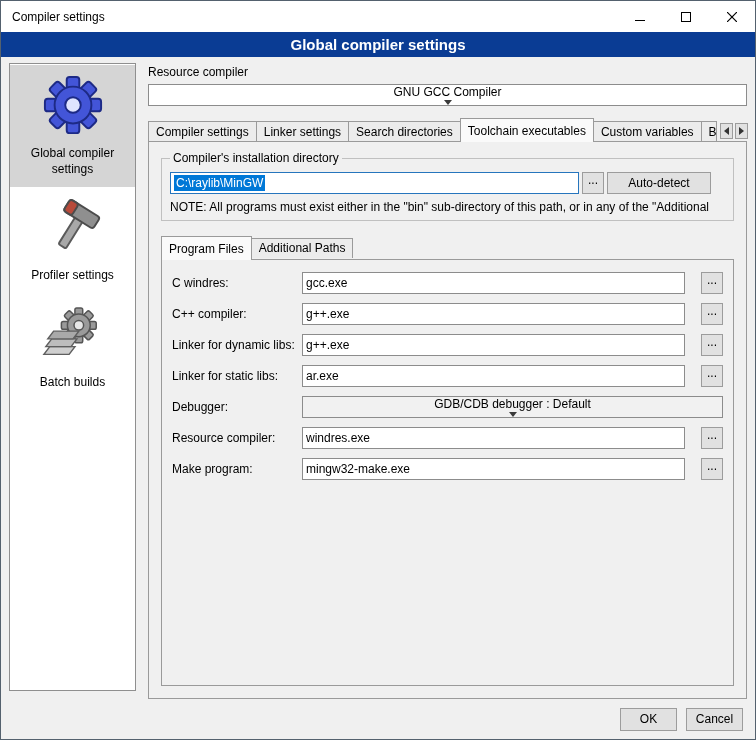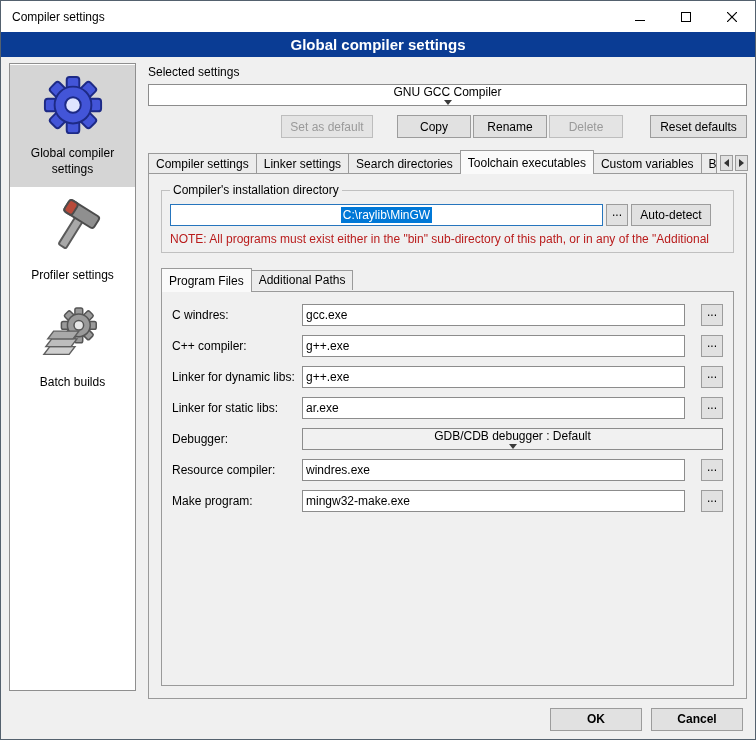--- a/index.html
+++ b/index.html
@@ -47,34 +47,34 @@
   .tabarrow { width:13px; height:16px; border:1px solid #9c9c9c; background:#e1e1e1; display:flex; align-items:center; justify-content:center; }
   .tri-left { width:0;height:0;border-top:4px solid transparent;border-bottom:4px solid transparent;border-right:5px solid #333; }
   .tri-right { width:0;height:0;border-top:4px solid transparent;border-bottom:4px solid transparent;border-left:5px solid #333; }
 
   .content { flex:1; border:1px solid #9a9a9a; background:#f0f0f0; display:flex; flex-direction:column; min-height:0; padding:8px 12px 12px; }
 
   .groupbox { border:1px solid #c0c0c0; position:relative; margin-top:8px; padding:13px 8px 5px; }
   .group-title { position:absolute; top:-8px; left:8px; background:#f0f0f0; padding:0 3px; }
   .dir-row { display:flex; gap:3px; }
   .textbox { height:22px; background:#fff; border:1px solid #8c8c8c; display:flex; align-items:center; padding:0 3px; flex:1; min-width:0; white-space:nowrap; overflow:hidden; }
-  .textbox.focus { border-color:#2675bd;justify-content:center; }
+  .textbox.focus { border-color:#2675bd; }
   .sel { background:#0078d7; color:#fff; padding:1px 2px; }
   .dots { width:22px; height:22px; line-height:8px; padding-bottom:6px; }
-  .autodetect { width:80px; height:22px; margin-right:14px; }
-  .note { color:#b91c1c; margin:6px 0 1px; white-space:nowrap; overflow:hidden; }
+  .autodetect { width:104px; height:22px; margin-right:14px; }
+  .note { color:#000000; margin:6px 0 1px; white-space:nowrap; overflow:hidden; }
 
   .subtabstrip { display:flex; align-items:center; margin-top:15px; position:relative; z-index:2; }
   .subpanel { flex:1; border:1px solid #9a9a9a; background:#f0f0f0; padding:12px 10px; display:flex; flex-direction:column; gap:9px; min-height:0; }
   .frow { display:flex; align-items:center; flex:0 0 22px; }
   .flabel { flex:0 0 130px; }
   .fctl { flex:1; display:flex; gap:16px; min-width:0; }
 
   .footer { flex:0 0 40px; display:flex; align-items:center; justify-content:flex-end; gap:9px; padding-right:12px; }
-  .btn.wide { width:92px;font-weight:bold; }
+  .btn.wide { width:57px; }
 </style>
 </head>
 <body>
 
 <div class="window">
 
   <div class="titlebar">
     <span class="title">Compiler settings</span>
     <div class="winbtn">
       <svg width="10" height="10">
@@ -148,41 +148,29 @@
               <polygon points="10,36 36,36 30,44 4,44" fill="#bdbdbd"></polygon>
               <polygon points="12,28 38,28 32,36 6,36" fill="#a9a9a9"></polygon>
             </g>
           </svg>
         </span>
         <span class="side-label">Batch builds</span>
       </div>
     </div>
 
     <div class="main">
-      <div class="sec-label">Selected settings</div>
+      <div class="sec-label">Resource compiler</div>
 
       <div class="combo">
         <span class="cval">GNU GCC Compiler</span>
         <span class="arrowbox">
             <span class="tri-down"></span>
           </span>
       </div>
 
-      <div class="btnrow">
-        <div style="flex:0 0 133px"></div>
-        <button class="btn" style="width:92px" disabled="">Set as default</button>
-        <div style="flex:0 0 24px"></div>
-        <button class="btn" style="width:74px">Copy</button>
-        <div style="flex:0 0 2px"></div>
-        <button class="btn" style="width:74px">Rename</button>
-        <div style="flex:0 0 2px"></div>
-        <button class="btn" style="width:74px" disabled="">Delete</button>
-        <div style="flex:1"></div>
-        <button class="btn" style="width:97px">Reset defaults</button>
-      </div>
 
       <div class="tabstrip">
         <div class="tab">Compiler settings</div>
         <div class="tab">Linker settings</div>
         <div class="tab">Search directories</div>
         <div class="tab active">Toolchain executables</div>
         <div class="tab">Custom variables</div>
         <div class="tab clip">Build</div>
         <div class="tabspacer"></div>
         <div class="tabarrows">

